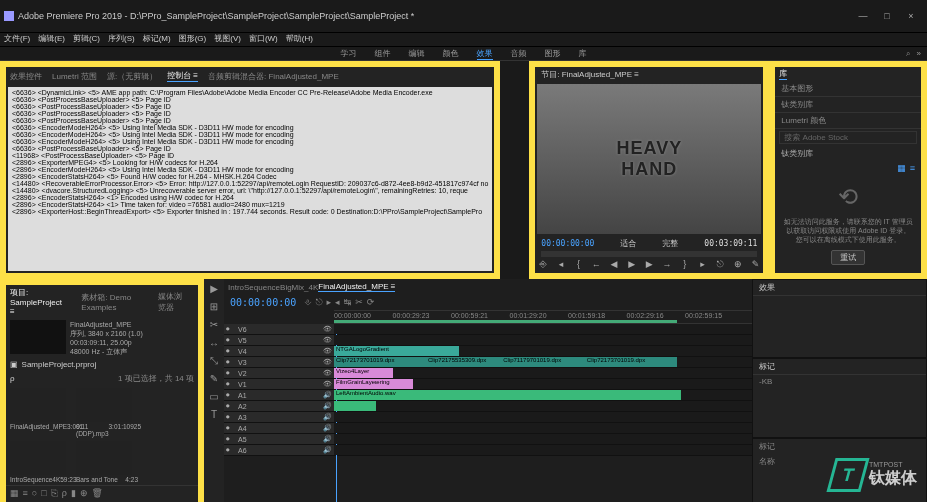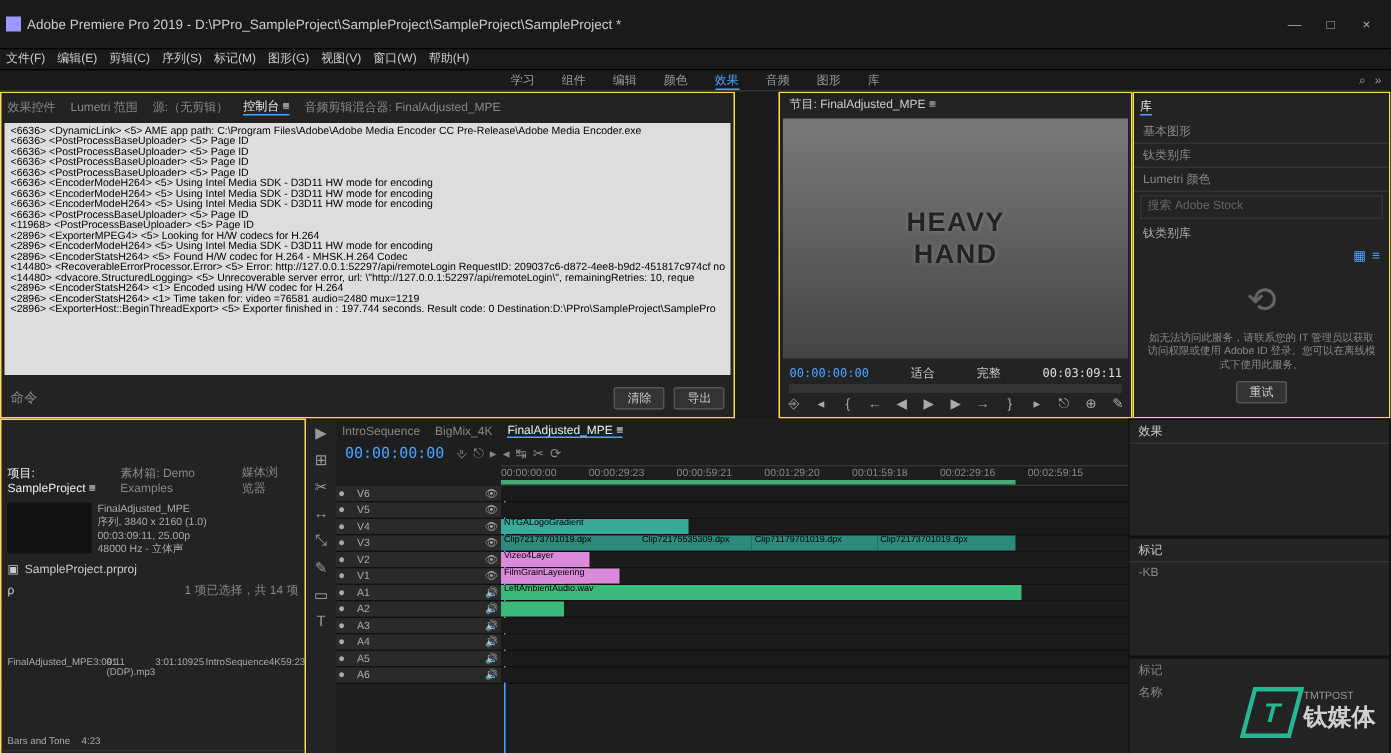--- a/index.html
+++ b/index.html
@@ -8,21 +8,21 @@
 .titlebar .logo { width:10px; height:10px; background:#9999ff; margin-right:4px; }
 .titlebar .title { flex:1; font-size:9px; color:#ccc; }
 .titlebar .win-btn { width:24px; text-align:center; color:#aaa; cursor:pointer; }
 .menubar { height:14px; background:#1a1a1a; display:flex; padding:0 4px; border-bottom:1px solid #000; }
 .menubar span { margin-right:8px; font-size:8px; color:#ccc; cursor:pointer; }
 .workspace-bar { height:14px; background:#1a1a1a; display:flex; justify-content:center; align-items:center; gap:18px; border-bottom:1px solid #333; position:relative; }
 .workspace-bar span { font-size:8px; color:#999; cursor:pointer; }
 .workspace-bar .active { color:#4aa3ff; border-bottom:1px solid #4aa3ff; }
 .workspace-bar .right-tools { position:absolute; right:6px; display:flex; gap:6px; }
 .main { display:flex; height:218px; }
-.panel { background:#232323; border:1px solid #fde047; display:flex; flex-direction:column;justify-content:flex-end; }
+.panel { background:#232323; border:6px solid #fde047; display:flex; flex-direction:column; }
 .panel-tabs { height:18px; display:flex; align-items:center; padding:0 4px; font-size:8px; color:#888; gap:10px; }
 .panel-tabs .tab-active { color:#eee; border-bottom:1px solid #4aa3ff; }
 .console { flex:1; background:#ddd; color:#000; font-family:monospace; font-size:7px; padding:2px 4px; overflow:hidden; margin:2px; }
 .console-line { white-space:nowrap; }
 .console-footer { height:26px; display:flex; align-items:center; justify-content:flex-end; padding:0 6px; gap:6px; }
 .btn { border:1px solid #555; background:#333; color:#ccc; padding:1px 8px; font-size:8px; cursor:pointer; border-radius:2px; }
 .program-panel { width:240px;margin-left:29px; }
 .program-header { font-size:8px; padding:2px 6px; color:#ccc; }
 .program-view { flex:1; background:linear-gradient(#7a7a7a,#444); margin:2px; position:relative; display:flex; align-items:center; justify-content:center; }
 .program-logo { font-weight:bold; font-size:18px; color:#222; text-shadow:0 0 3px #888; letter-spacing:1px; text-align:center; font-family:Impact,Arial; }
@@ -51,21 +51,21 @@
 .thumb-item { width:62px; }
 .thumb-item .t { height:34px; background:#222; }
 .thumb-item .cap { font-size:6.5px; display:flex; justify-content:space-between; color:#aaa; margin-top:1px; }
 .project-footer { display:flex; gap:4px; padding:2px 4px; border-top:1px solid #333; }
 .project-footer span { color:#888; cursor:pointer; font-size:9px; }
 
 .tools-col { width:20px; background:#232323; display:flex; flex-direction:column; align-items:center; gap:4px; padding-top:4px; }
 .tools-col span { width:14px; height:14px; color:#999; cursor:pointer; text-align:center; font-size:10px; }
 
 .timeline-panel { flex:1; background:#1e1e1e; display:flex; flex-direction:column; }
-.tl-tabs { height:16px; display:flex; align-items:center; font-size:8px; padding:0 4px; gap:10px; }
+.tl-tabs { height:16px; display:flex; align-items:center; font-size:8px; padding:0 4px; }
 .tl-tabs span { color:#888; cursor:pointer; }
 .tl-tabs .tab-active { color:#eee; border-bottom:1px solid #4aa3ff; }
 .tl-header { display:flex; align-items:center; padding:2px 6px; gap:8px; }
 .tl-header .tc-blue { font-size:10px; }
 .tl-icons { display:flex; gap:4px; }
 .tl-icons span { color:#888; cursor:pointer; font-size:9px; }
 .tl-ruler { height:14px; border-top:1px solid #333; border-bottom:1px solid #333; position:relative; margin-left:110px; }
 .tl-ruler .tick { position:absolute; font-size:7px; color:#888; top:1px; }
 .tl-ruler .range { position:absolute; height:3px; bottom:0; background:#4a7; }
 .playhead { position:absolute; top:0; bottom:0; width:1px; background:#4aa3ff; left:112px; }
@@ -153,25 +153,20 @@
         <div class="console-line">&lt;11968&gt; &lt;PostProcessBaseUploader&gt; &lt;5&gt; Page ID</div>
         <div class="console-line">&lt;2896&gt; &lt;ExporterMPEG4&gt; &lt;5&gt; Looking for H/W codecs for H.264</div>
         <div class="console-line">&lt;2896&gt; &lt;EncoderModeH264&gt; &lt;5&gt; Using Intel Media SDK - D3D11 HW mode for encoding</div>
         <div class="console-line">&lt;2896&gt; &lt;EncoderStatsH264&gt; &lt;5&gt; Found H/W codec for H.264 - MHSK.H.264 Codec</div>
         <div class="console-line">&lt;14480&gt; &lt;RecoverableErrorProcessor.Error&gt; &lt;5&gt; Error: http://127.0.0.1:52297/api/remoteLogin RequestID: 209037c6-d872-4ee8-b9d2-451817c974cf no</div>
         <div class="console-line">&lt;14480&gt; &lt;dvacore.StructuredLogging&gt; &lt;5&gt; Unrecoverable server error, url: \"http://127.0.0.1:52297/api/remoteLogin\", remainingRetries: 10, reque</div>
         <div class="console-line">&lt;2896&gt; &lt;EncoderStatsH264&gt; &lt;1&gt; Encoded using H/W codec for H.264</div>
         <div class="console-line">&lt;2896&gt; &lt;EncoderStatsH264&gt; &lt;1&gt; Time taken for: video =76581 audio=2480 mux=1219</div>
         <div class="console-line">&lt;2896&gt; &lt;ExporterHost::BeginThreadExport&gt; &lt;5&gt; Exporter finished in : 197.744 seconds. Result code: 0 Destination:D:\PPro\SampleProject\SamplePro</div>
       </div>
-    <div class="console-footer">
-      <span style="margin-right:auto;color:#888">命令</span>
-      <button class="btn">清除</button>
-      <button class="btn">导出</button>
-    </div>
   </div>
 
   <div class="panel program-panel">
     <div class="program-header">节目: FinalAdjusted_MPE ≡</div>
     <div class="program-view">
       <div class="program-logo"><span>HEAVY</span><br><span>HAND</span></div>
     </div>
     <div class="timecodes">
       <span class="tc-blue">00:00:00:00</span>
       <span>适合</span>

